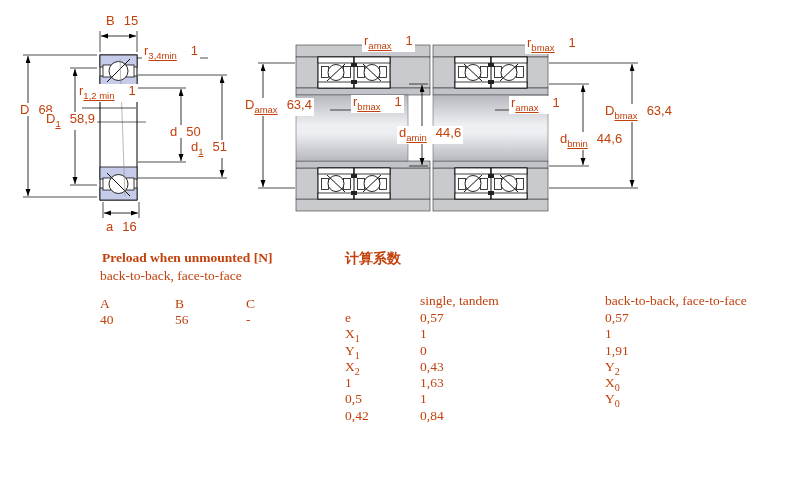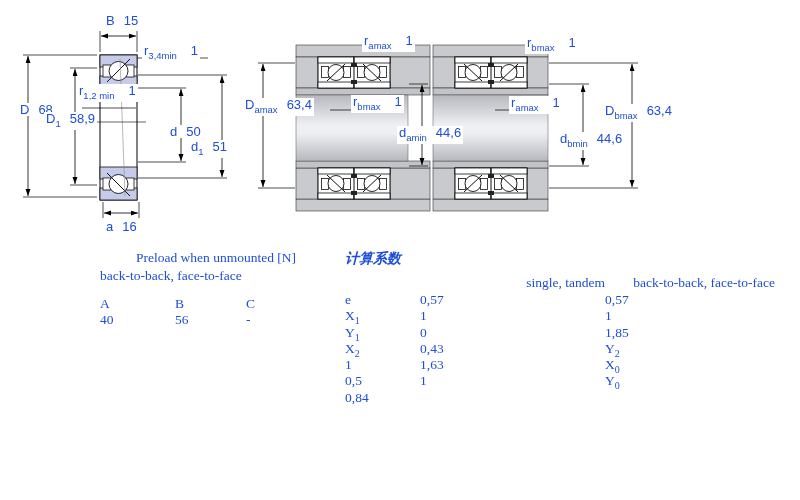--- a/index.html
+++ b/index.html
@@ -1,31 +1,31 @@
 <!DOCTYPE html>
 <html><head>
 <meta charset="utf-8">
 <style>
   html,body{margin:0;padding:0;background:#fff;}
   #page{position:relative;width:800px;height:500px;background:#fff;overflow:hidden;
-        font-family:"Liberation Sans",sans-serif;color:#1d4ed8;}
+        font-family:"Liberation Sans",sans-serif;color:#c2410c;}
   svg{position:absolute;left:0;top:0;}
   .dim{position:absolute;font:13px "Liberation Sans",sans-serif;line-height:13px;
        background:#fff;white-space:nowrap;padding:0 2px;}
-  .dim sub{font-size:9.5px;}
+  .dim sub{font-size:9.5px;text-decoration:underline;}
   .dim .v{margin-left:9px;}
   .dim.rg .v{margin-left:14px;}
   .ser{font-family:"Liberation Serif",serif;font-size:13.5px;}
   #preload{position:absolute;left:100px;top:250px;width:230px;}
-  #preload .p-title{font-weight:normal;padding-left:2px;text-align:center;}
+  #preload .p-title{font-weight:bold;padding-left:2px;}
   #preload .p-sub{margin-top:2px;}
   .pgrid{display:grid;grid-template-columns:75px 71px auto;grid-auto-rows:16px;margin-top:12px;}
   #factors{position:absolute;left:345px;top:250px;width:430px;}
-  #factors .f-title{font-weight:bold;font-size:14px;font-style:italic;}
-  .fhead{display:grid;grid-template-columns:75px 185px auto;margin-top:7px;text-align:right;}
+  #factors .f-title{font-weight:bold;font-size:14px;}
+  .fhead{display:grid;grid-template-columns:75px 185px auto;margin-top:25px;}
   .fgrid{display:grid;grid-template-columns:75px 185px auto;grid-auto-rows:16.3px;margin-top:1px;}
   .fgrid sub{font-size:10px;}
 </style>
 </head>
 <body>
 
 <div id="page">
 
 <svg width="800" height="245" viewBox="0 0 800 245">
   <defs>
@@ -218,27 +218,28 @@
   </div>
   <div class="fgrid">
     <span><span>e</span><sub></sub></span>
     <span>0,57</span>
     <span>0,57</span>
     <span><span>X</span><sub>1</sub></span>
     <span>1</span>
     <span>1</span>
     <span><span>Y</span><sub>1</sub></span>
     <span>0</span>
-    <span>1,85</span>
+    <span>1,91</span>
     <span><span>X</span><sub>2</sub></span>
     <span>0,43</span>
     <span><span>Y</span><sub>2</sub></span>
     <span>1</span>
     <span>1,63</span>
     <span><span>X</span><sub>0</sub></span>
     <span>0,5</span>
     <span>1</span>
     <span><span>Y</span><sub>0</sub></span>
+    <span>0,42</span>
     <span>0,84</span>
   </div>
 </div>
 
 </div>
 
 </body></html>

